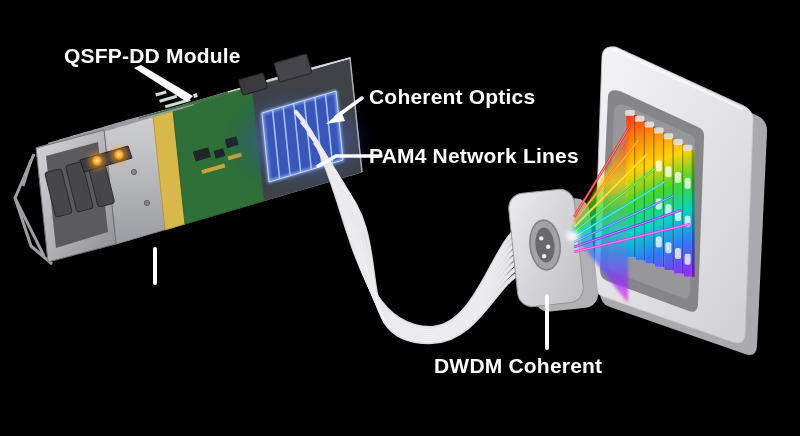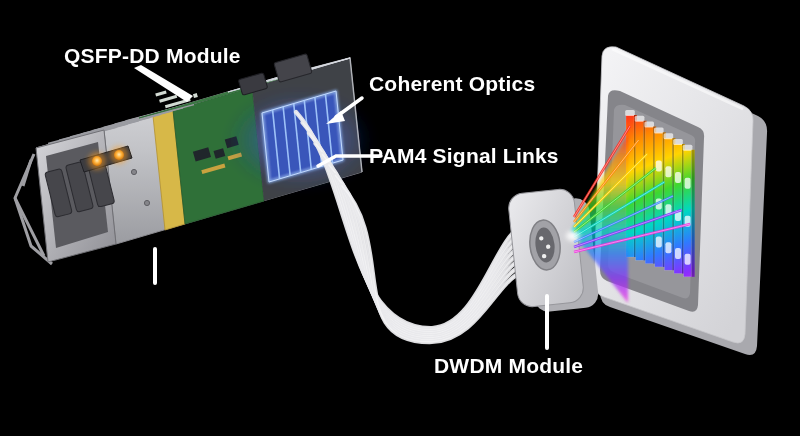--- a/index.html
+++ b/index.html
@@ -261,16 +261,16 @@
     <polygon points="134,68 141,65 193,96 187,102" fill="#ffffff" stroke="none"></polygon>
     <line x1="362" y1="98" x2="336" y2="117" stroke-width="3.5"></line>
     <polygon points="326,124 341,111 345,121" fill="#ffffff" stroke="none"></polygon>
     <polyline points="381,156 336,156 318,166" stroke-width="3.5" fill="none"></polyline>
     <line x1="155" y1="249" x2="155" y2="283" stroke-width="4"></line>
     <line x1="547" y1="296" x2="547" y2="348" stroke-width="4"></line>
   </g>
 </svg>
 
 <div class="label" style="left:64px;top:44px">QSFP-DD Module</div>
-<div class="label" style="left:369px;top:72px">Coherent Optics</div>
-<div class="label" style="left:369px;top:144px">PAM4 Signal Links</div>
-<div class="label" style="left:434px;top:354px">DWDM Module</div>
+<div class="label" style="left:369px;top:85px">Coherent Optics</div>
+<div class="label" style="left:369px;top:144px">PAM4 Network Lines</div>
+<div class="label" style="left:434px;top:354px">DWDM Coherent</div>
 </div>
 
 </body></html>

